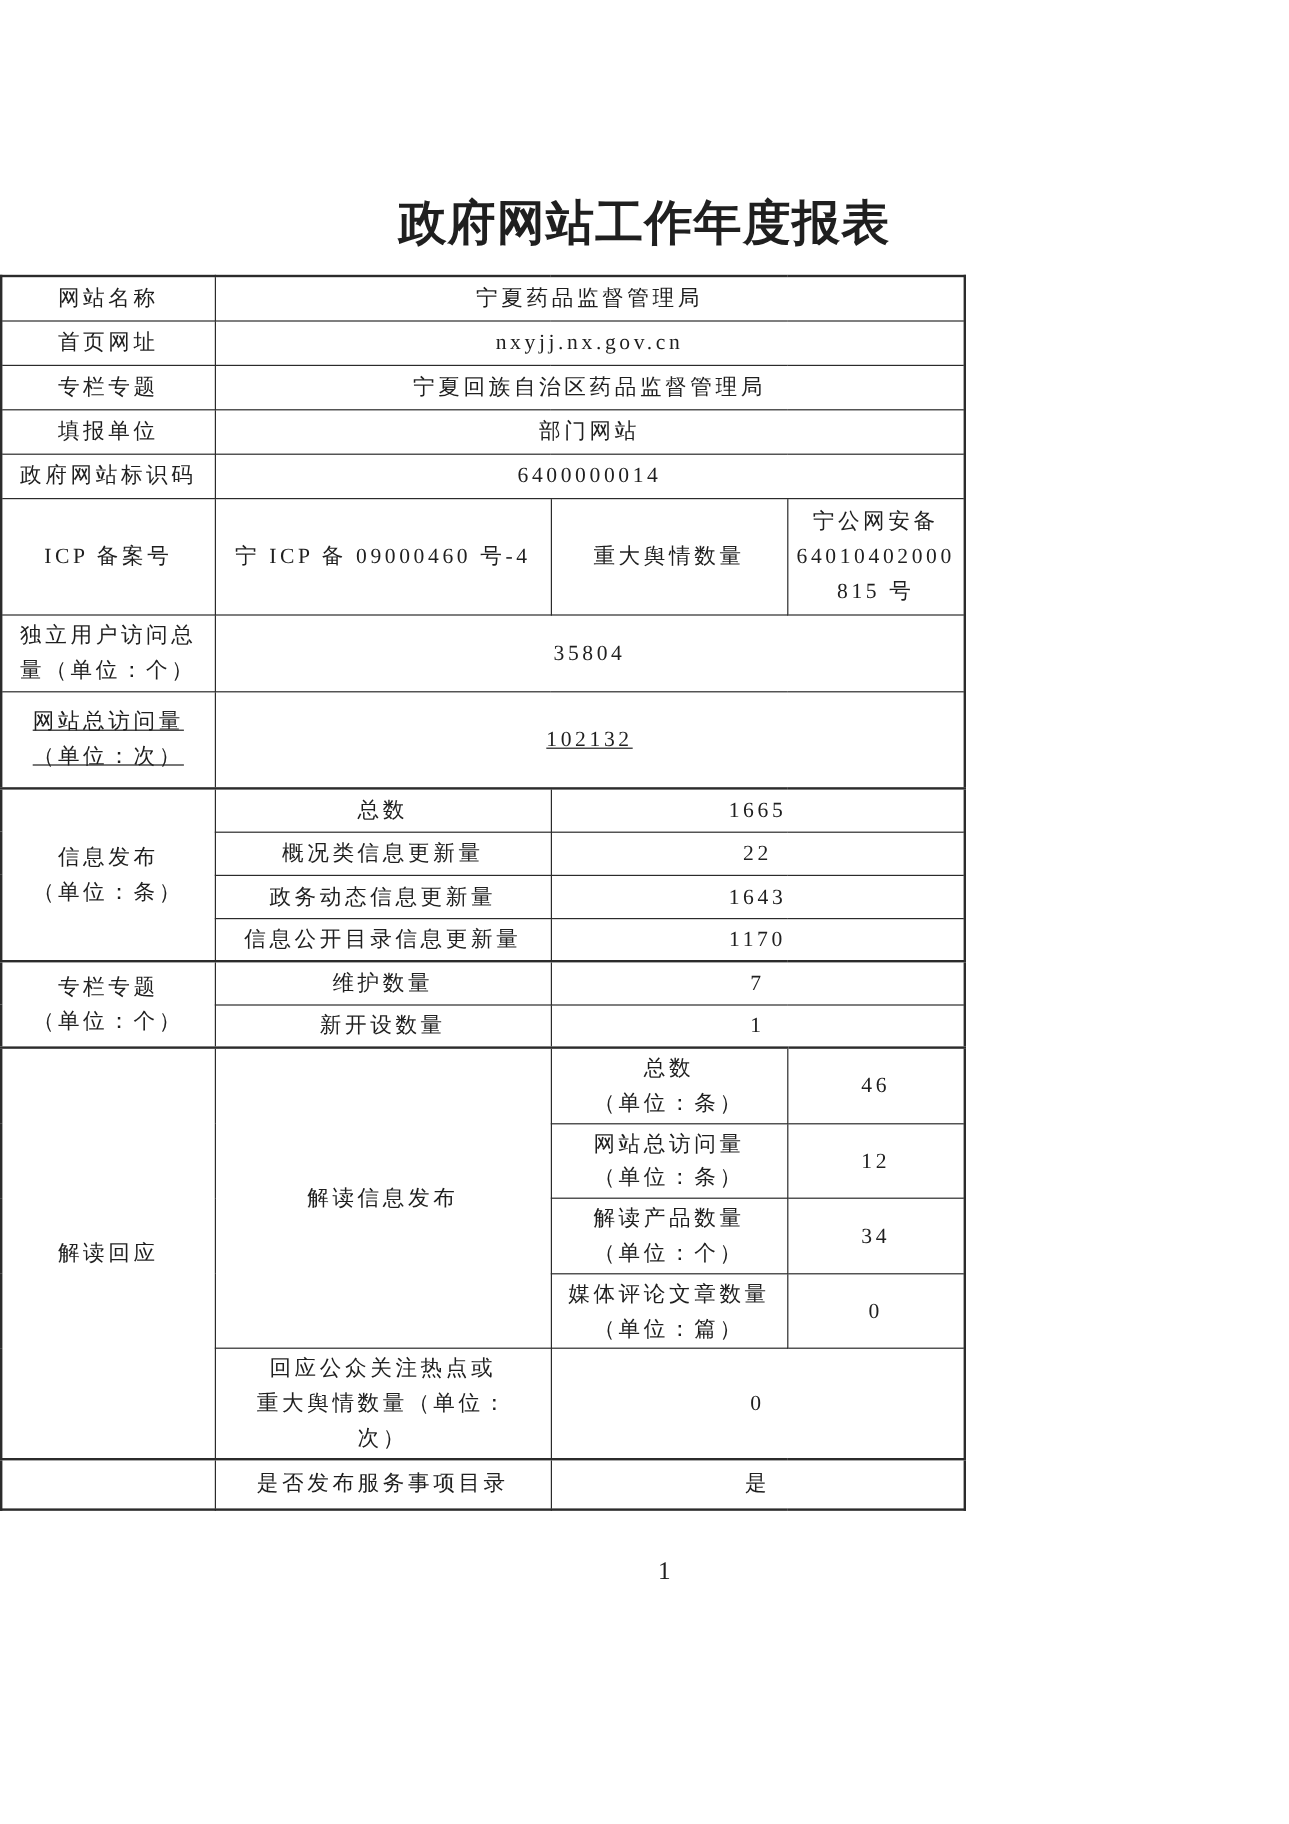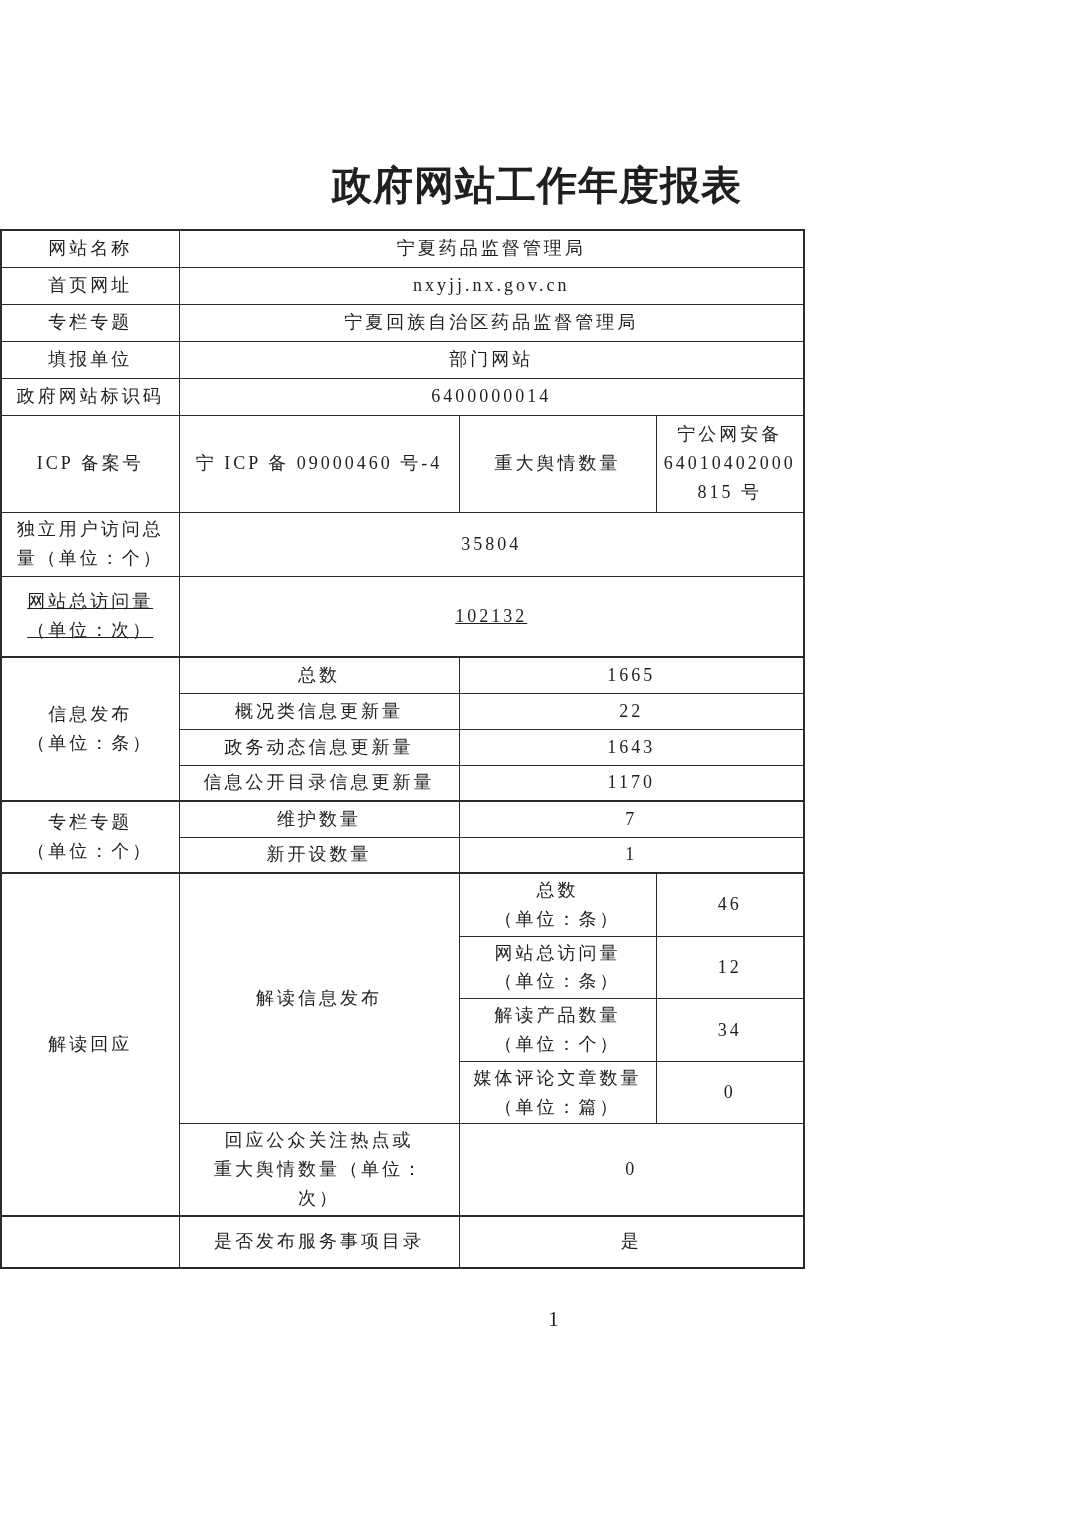--- a/index.html
+++ b/index.html
@@ -47,21 +47,21 @@
   }
   .ml { white-space: pre-line; }
 
   tr.r37 { height: 37px; }
   tr.r97 { height: 97px; }
   tr.r64 { height: 64px; }
   tr.r69 { height: 81px; text-decoration: underline; }
   tr.r36 { height: 36px; }
   tr.r62 { height: 62px; }
   tr.r91 { height: 91px; }
-  tr.r42 { height: 52px; }
+  tr.r42 { height: 42px; }
   tr.thick td { border-top-width: 2px; }
 
   .page-number {
     margin-left: 152px; width: 803px;
     margin-top: 38px;
     text-align: center;
     font-size: 21px;
   }
 </style>
 </head>

